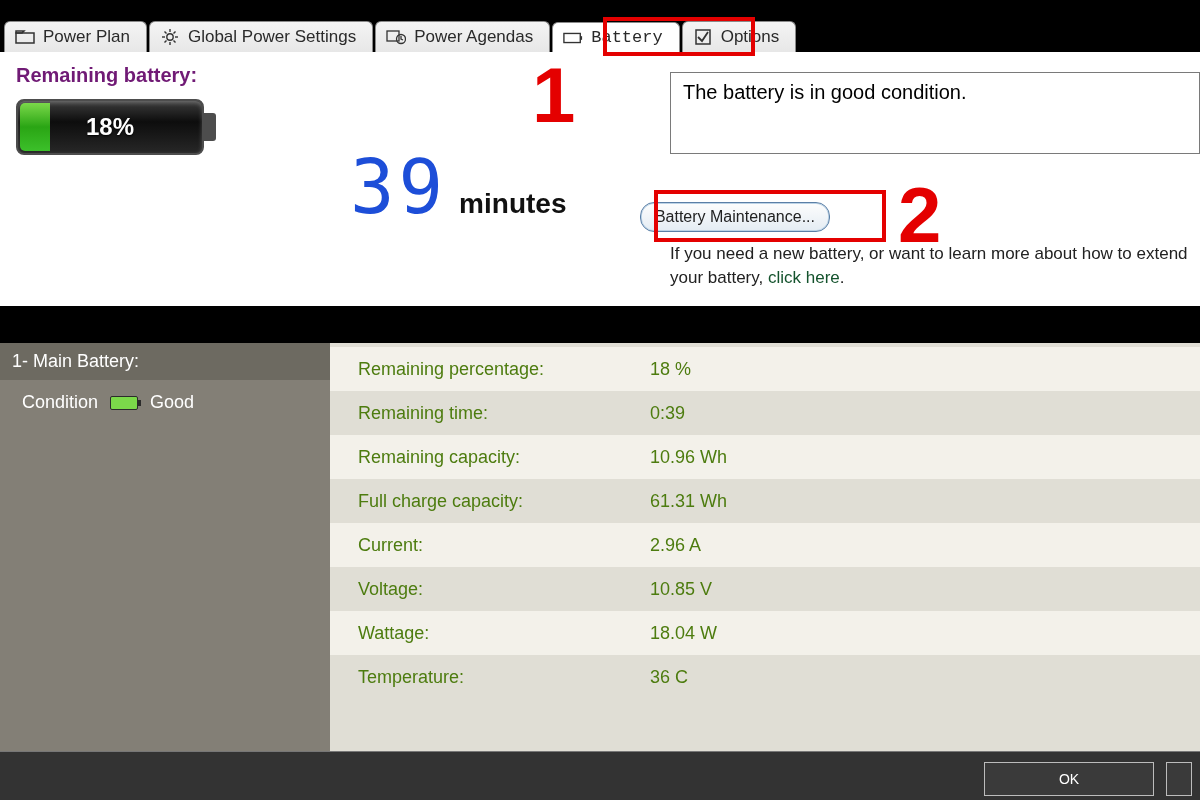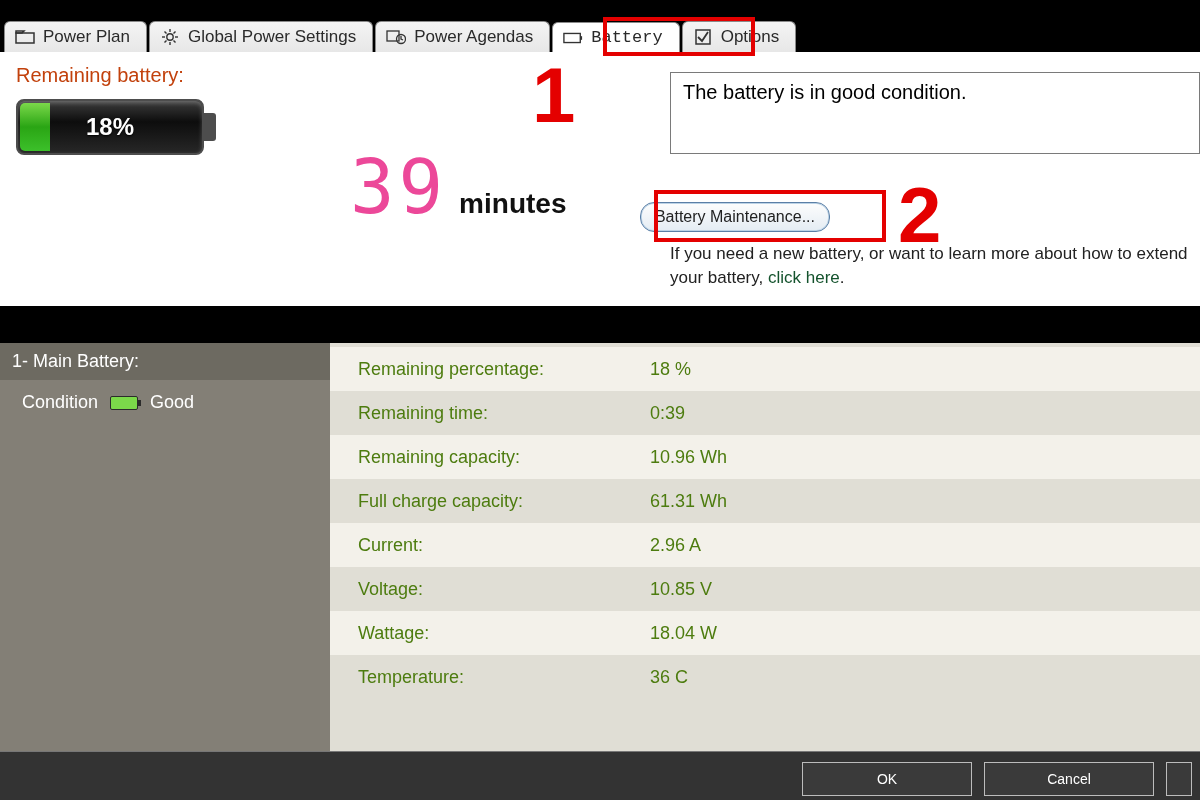--- a/index.html
+++ b/index.html
@@ -24,21 +24,21 @@
   }
   .tab.active { background: #ffffff; font-family: Liberation Mono, monospace; }
   .tab .ico { width: 20px; height: 16px; display: inline-flex; align-items:center; justify-content:center; }
   .tab .ico svg { display:block; }
 
   
   .pane {
     background: #fff; height: 254px; position: relative;
     padding: 12px 16px 10px 16px;
   }
-  .remaining-title { font-size: 20px; font-weight: normal; color:#c2410c; }
+  .remaining-title { font-size: 20px; font-weight: bold; color:#701a75; }
   .battery-vis {
     margin-top: 12px; width: 200px; height: 56px; position: relative;
   }
   .bat-body {
     position:absolute; left:0; top:0; width:188px; height:56px;
     border: 2px solid #4d4d4d; border-radius: 8px;
     background: linear-gradient(#3c3c3c,#0d0d0d 40%,#272727);
     box-shadow: inset 0 2px 4px rgba(255,255,255,.25);
   }
   .bat-tip {
@@ -53,21 +53,21 @@
   .bat-pct {
     position:absolute; left:0; right:12px; top:0; bottom:0;
     display:flex; align-items:center; justify-content:center;
     color:#fff; font-size:24px; font-weight:bold;
     text-shadow: 0 1px 2px #000;
   }
 
   .bigtime {
     position:absolute; left:350px; top:92px; display:flex; align-items:baseline; gap:12px;
   }
-  .bigtime .num { font-family: "Segment7","OCR A Std",monospace; letter-spacing:4px; font-size:74px; color:#ec4899; font-weight:500;}
+  .bigtime .num { font-family: "Segment7","OCR A Std",monospace; letter-spacing:4px; font-size:74px; color:#1d4ed8; font-weight:500;}
   .bigtime .unit { font-size:28px; color:#111; font-weight:600; }
 
   .condbox {
     position:absolute; right:0; top:20px; width:530px; height:82px;
     border:1px solid #7a7a7a; background:#fff; padding:8px 12px;
     font-size:20px; color:#000000;
   }
   .maintbtn {
     position:absolute; right:370px; top:150px;
     background: linear-gradient(#fdfdfd,#e4ecf3);
@@ -259,21 +259,20 @@
       </div>
     <div class="drow">
         <div class="lbl">Temperature:</div>
         <div class="val">36 C</div>
       </div>
   </div>
 </div>
 
 <div class="btnstrip">
   <button class="dlgbtn">OK</button>
-  <button class="dlgbtn secondary">Cancel</button>
   <button class="dlgbtn tiny"></button>
 </div>
 
 <div class="taskbar">
   <span class="lang">EN</span>
 </div>
 
 <div class="red-box anno1-box"></div>
 <div class="anno anno1">1</div>
 <div class="red-box anno2-box"></div>

